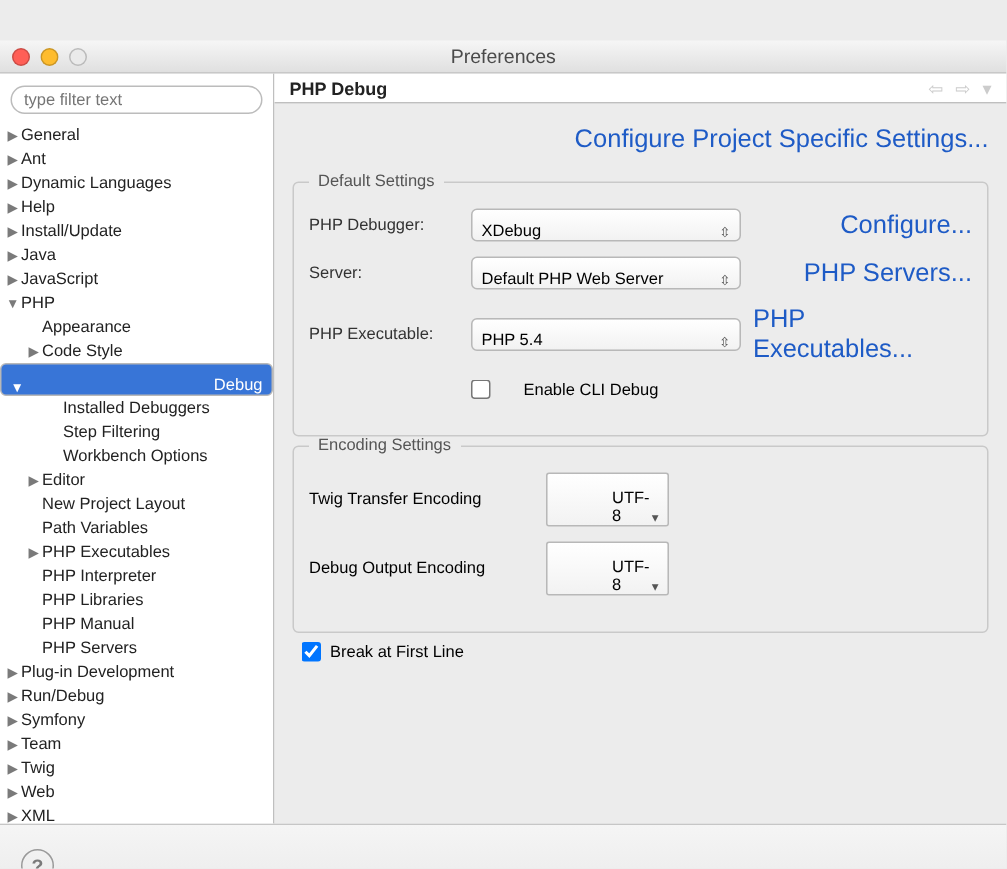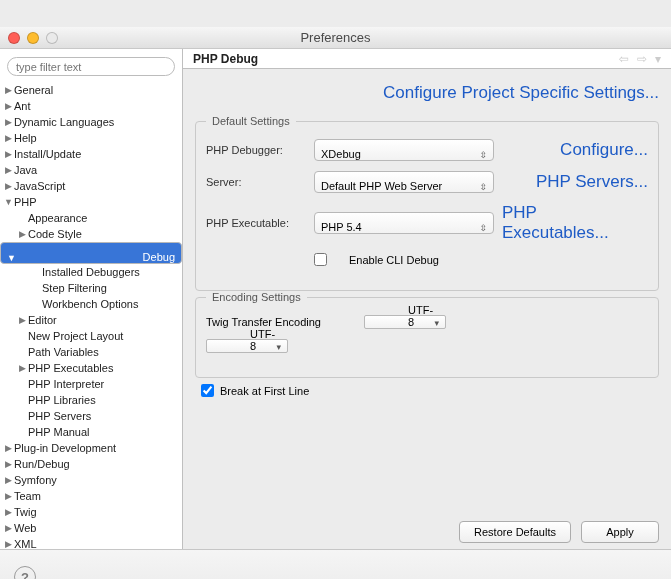--- a/index.html
+++ b/index.html
@@ -32,21 +32,21 @@
   legend { padding:0 6px; color:#555; font-size:11px; }
   .row { display:flex; align-items:center; margin-bottom:10px; gap:8px; }
   .row label { width:100px; color:#333; }
   .sel { flex:0 0 180px; height:22px; border:1px solid #b8b8b8; border-radius:4px; background:linear-gradient(#fff,#f2f2f2); display:flex; align-items:flex-end; justify-content:space-between; padding:0 6px; font-size:11px; }
   .sel .chev{font-size:9px;color:#555}
   .rlink { margin-left:auto; }
   .chk { display:flex; align-items:flex-end; gap:22px; }
   .chk input { width:13px; height:13px; }
   .encrow { display:flex; align-items:center; margin-bottom:10px; gap:8px; }
   .encrow label { width:150px; }
-  .sel.sm { flex:0 0 82px; height:14px; border-radius:2px;padding-left:43px; }
+  .sel.sm { flex:0 0 82px; height:36px; border-radius:2px;padding-left:43px; }
   .break { display:flex; align-items:center; gap:6px; margin:6px 0 18px 6px; }
   .btnrow { display:flex; justify-content:flex-end; gap:10px; padding:0 12px 6px; }
   .btn { min-width:78px; height:22px; border:1px solid #acacac; border-radius:4px; background:linear-gradient(#fff,#efefef); font-size:11px; cursor:default; padding:0 14px; }
   .btn.primary { background:linear-gradient(#a3c8ff,#4f94f7); border-color:#4a7dd4; color:#fff; }
   .footer { height:55px; border-top:1px solid #c6c6c6; display:flex; align-items:center; justify-content:space-between; padding:0 14px; background:linear-gradient(#f5f5f5,#e9e9e9); }
   .help { width:22px; height:22px; border:1.5px solid #9a9a9a; border-radius:50%; display:flex; align-items:center; justify-content:center; color:#7a7a7a; font-size:13px; font-weight:bold; }
   .footer .btns { display:flex; gap:10px; }
 </style>
 </head>
 <body>
@@ -141,25 +141,25 @@
         <div class="ti d1">
           <span class="arrow"></span>
           <span class="lbl">PHP Interpreter</span>
         </div>
         <div class="ti d1">
           <span class="arrow"></span>
           <span class="lbl">PHP Libraries</span>
         </div>
         <div class="ti d1">
           <span class="arrow"></span>
+          <span class="lbl">PHP Manual</span>
+        </div>
+        <div class="ti d1">
+          <span class="arrow"></span>
           <span class="lbl">PHP Servers</span>
-        </div>
-        <div class="ti d1">
-          <span class="arrow"></span>
-          <span class="lbl">PHP Manual</span>
         </div>
         <div class="ti d0">
           <span class="arrow">▶</span>
           <span class="lbl">Plug-in Development</span>
         </div>
         <div class="ti d0">
           <span class="arrow">▶</span>
           <span class="lbl">Run/Debug</span>
         </div>
         <div class="ti d0">
@@ -234,34 +234,31 @@
       <fieldset>
         <legend>Encoding Settings</legend>
         <div class="encrow">
           <label>Twig Transfer Encoding</label>
           <div class="sel sm">
               <span>UTF-8</span>
               <span class="chev">▾</span>
             </div>
         </div>
         <div class="encrow">
+          <label>Debug Output Encoding</label>
           <div class="sel sm">
               <span>UTF-8</span>
               <span class="chev">▾</span>
             </div>
         </div>
       </fieldset>
 
       <div class="break">
         <input type="checkbox" checked="" style="">
         <span>Break at First Line</span>
       </div>
     </div>
-    <div class="btnrow">
-      <button class="btn">Restore Defaults</button>
-      <button class="btn">Apply</button>
-    </div>
   </div>
 </div>
 
 <div class="footer">
   <div class="help">?</div>
 </div>
 
 </body></html>

